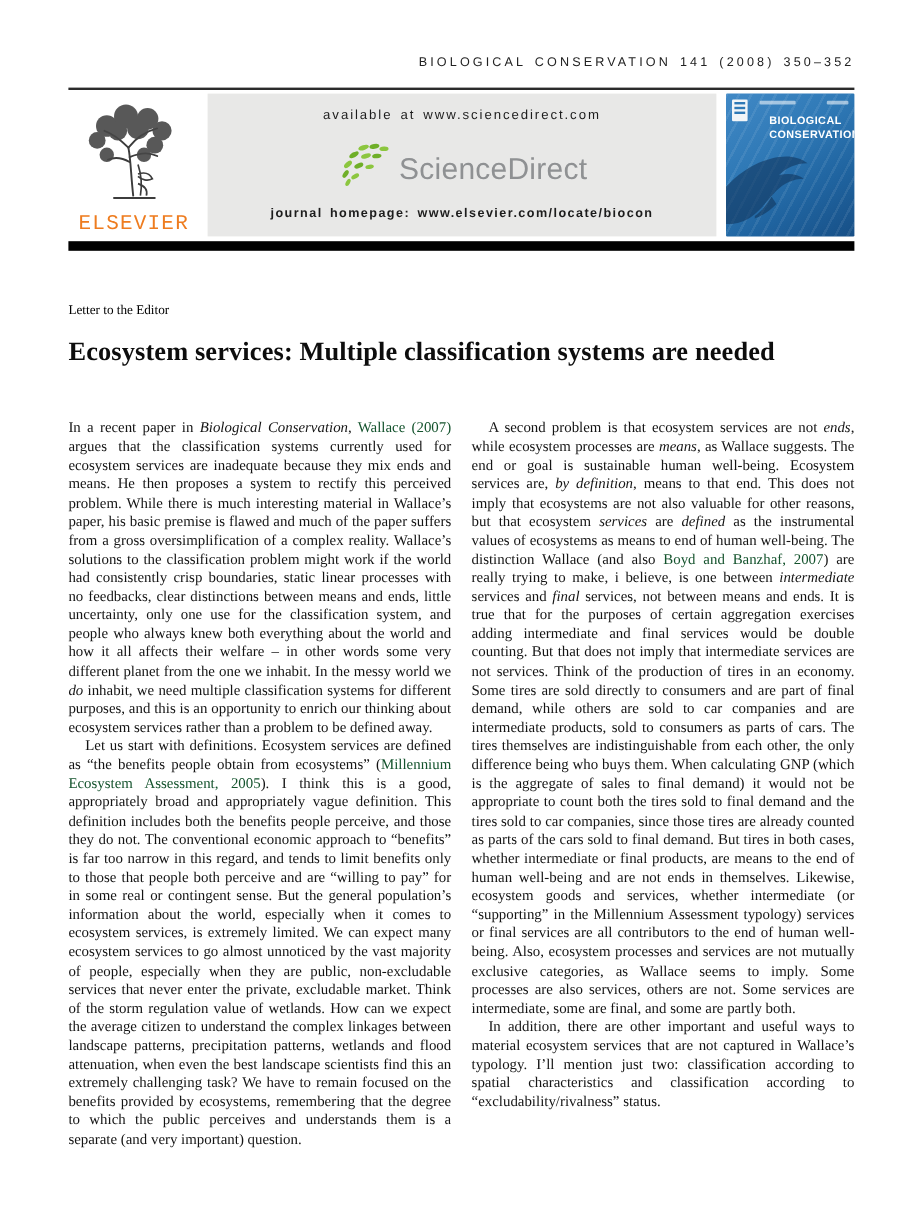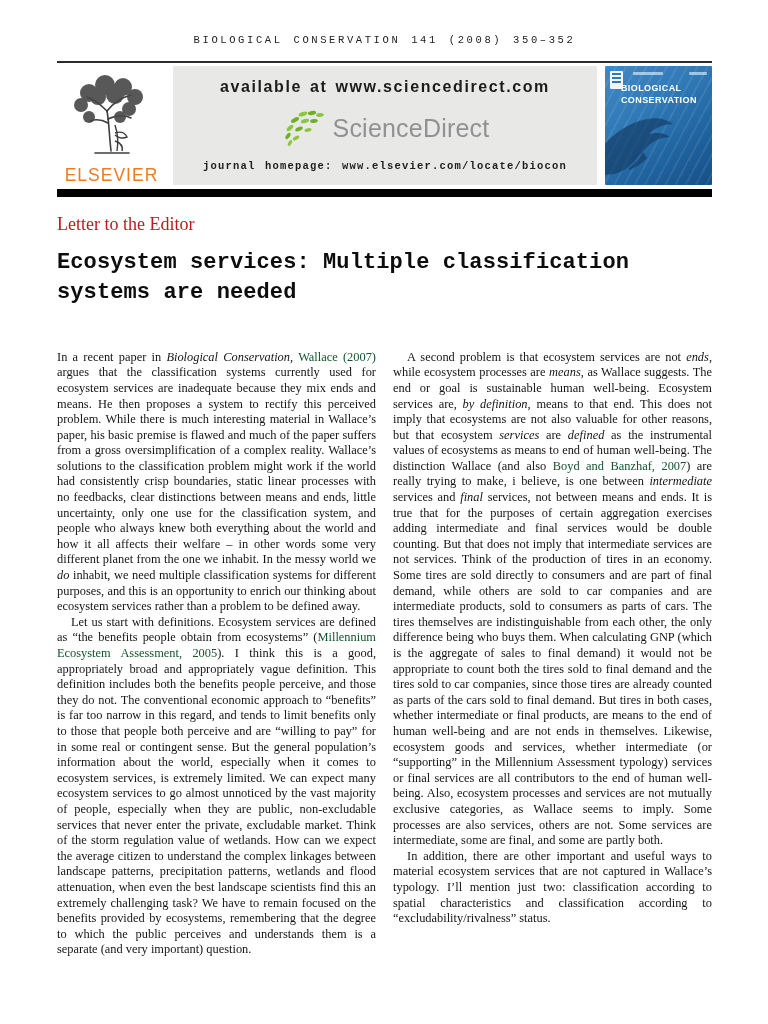--- a/index.html
+++ b/index.html
@@ -2,73 +2,73 @@
 <html><head>
 <meta charset="utf-8">
 <style>
   html,body{margin:0;padding:0;background:#fff;}
   .page{
     position:relative;width:768px;height:1024px;background:#ffffff;
     font-family:"Liberation Serif",serif;color:#141414;overflow:hidden;
     box-sizing:border-box;padding:30px 56px 0 57px;
   }
   .running-head{
-    text-align:center;font-size:10.5px;letter-spacing:2.6px;color:#222;
-    font-family:Liberation Mono, monospace;margin-top:4px;word-spacing:2px;
+    text-align:right;font-size:10.5px;letter-spacing:2.6px;color:#222;
+    font-family:Liberation Sans, sans-serif;margin-top:16px;word-spacing:2px;
   }
   .rule{height:2px;background:#2b2b2b;margin-top:15px;}
   .banner{display:flex;align-items:stretch;margin-top:3px;height:119px;}
   .elsevier{width:112px;display:flex;flex-direction:column;align-items:center;justify-content:flex-end;padding-bottom:1px;}
   .elsevier svg{display:block;}
   .elsevier-word{
-    font-family:Liberation Sans, sans-serif;font-size:17.5px;color:#ee7c1f;
+    font-family:Liberation Mono, monospace;font-size:17.5px;color:#ee7c1f;
     letter-spacing:1px;margin-top:2px;line-height:1;
   }
   .graybox{
     flex:0 0 424px;margin-left:7px;background:#e8e8e7;
     display:flex;flex-direction:column;align-items:center;justify-content:space-between;
     padding:12px 10px 13px 10px;box-sizing:border-box;
   }
   .avail{
-    font-family:"Liberation Sans",sans-serif;font-size:16px;letter-spacing:1.6px;
+    font-family:"Liberation Sans",sans-serif;font-size:11px;letter-spacing:1.6px;
+    color:#1c1c1c;font-weight:normal;word-spacing:2px;
+  }
+  .homepage{
+    font-family:Liberation Sans, sans-serif;font-size:10.5px;letter-spacing:1.2px;
     color:#1c1c1c;font-weight:bold;word-spacing:2px;
   }
-  .homepage{
-    font-family:Liberation Mono, monospace;font-size:10.5px;letter-spacing:1.2px;
-    color:#1c1c1c;font-weight:bold;word-spacing:2px;
-  }
-  .sd-logo{display:flex;align-items:center;gap:6px;}
+  .sd-logo{display:flex;align-items:flex-end;gap:6px;}
   .sd-word{
     font-family:"Liberation Sans",sans-serif;font-size:25px;color:#8f9193;letter-spacing:0.2px;
   }
   .cover{
     width:110px;margin-left:8px;position:relative;border-radius:1px;
     background:linear-gradient(145deg,#4189c6 0%,#2f79b6 38%,#1f639f 70%,#174f86 100%);
     overflow:hidden;
   }
   .cover .ferns{
     position:absolute;inset:0;
     background:repeating-linear-gradient(118deg,rgba(255,255,255,0.08) 0 2px,transparent 2px 9px);
     mix-blend-mode:screen;
   }
   .cover .chip{
     position:absolute;left:5px;top:5px;width:13px;height:18px;background:#f2f5f8;border-radius:1px;
   }
   .cover .chip i{display:block;height:2px;background:#2f79b6;margin:2px 2px 0 2px;}
   .cover .topbar{position:absolute;top:6px;height:3px;background:rgba(255,255,255,0.55);border-radius:1px;}
   .cover-title{
-    position:absolute;left:16px;top:16px;
+    position:absolute;left:36px;top:16px;
     font-family:"Liberation Sans",sans-serif;font-weight:bold;font-size:9px;
     color:#ffffff;letter-spacing:0.4px;line-height:1.35;
   }
   .cover svg.eagle{position:absolute;left:-6px;top:38px;}
   .black-bar{height:8px;background:#000;margin-top:4px;}
-  .section-label{margin-top:17px;font-size:18px;color:#b91c1c;}
+  .section-label{margin-top:44px;font-size:11px;color:#000000;}
   .title{
-    margin:13px 0 0 0;font-family:Liberation Mono, monospace;font-weight:bold;
+    margin:13px 0 0 0;font-family:Liberation Serif, serif;font-weight:bold;
     font-size:22px;line-height:1.38;color:#0d0d0d;width:625px;letter-spacing:0.1px;
   }
   .columns{display:flex;justify-content:space-between;margin-top:41px;}
   .col{width:319px;font-size:12.4px;line-height:15.6px;text-align:justify;}
   .col p{margin:0;}
   .col p.indent{text-indent:14px;}
   .ref-link{color:#14532d;text-decoration:none;}
   i{}
 </style>
 </head>

